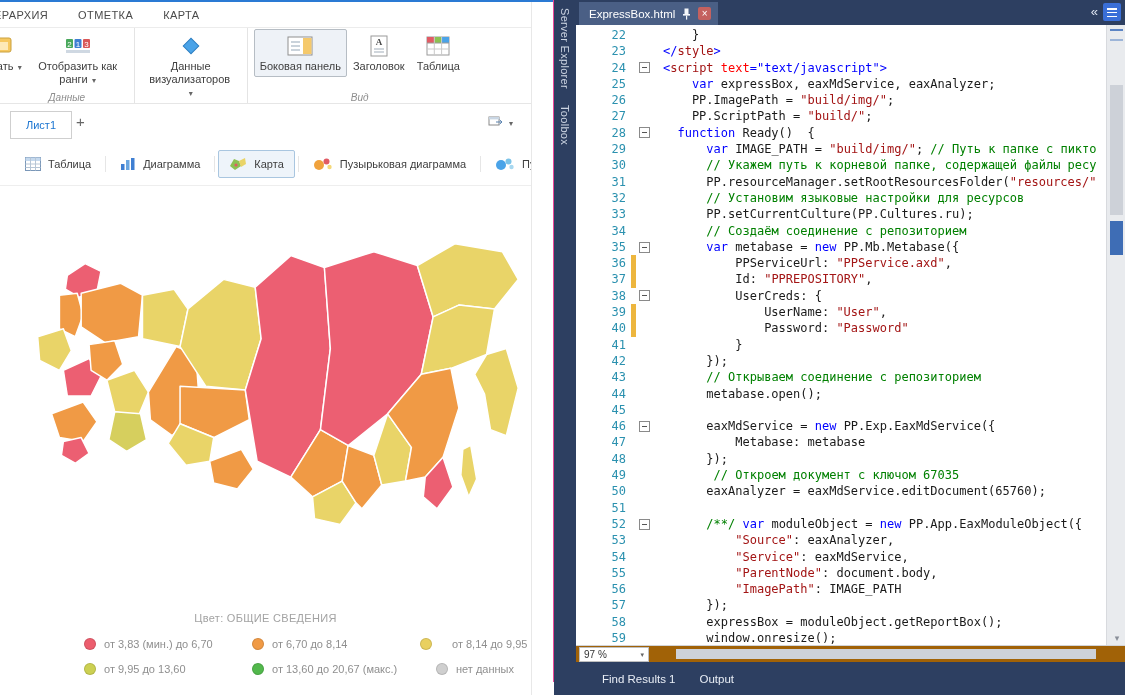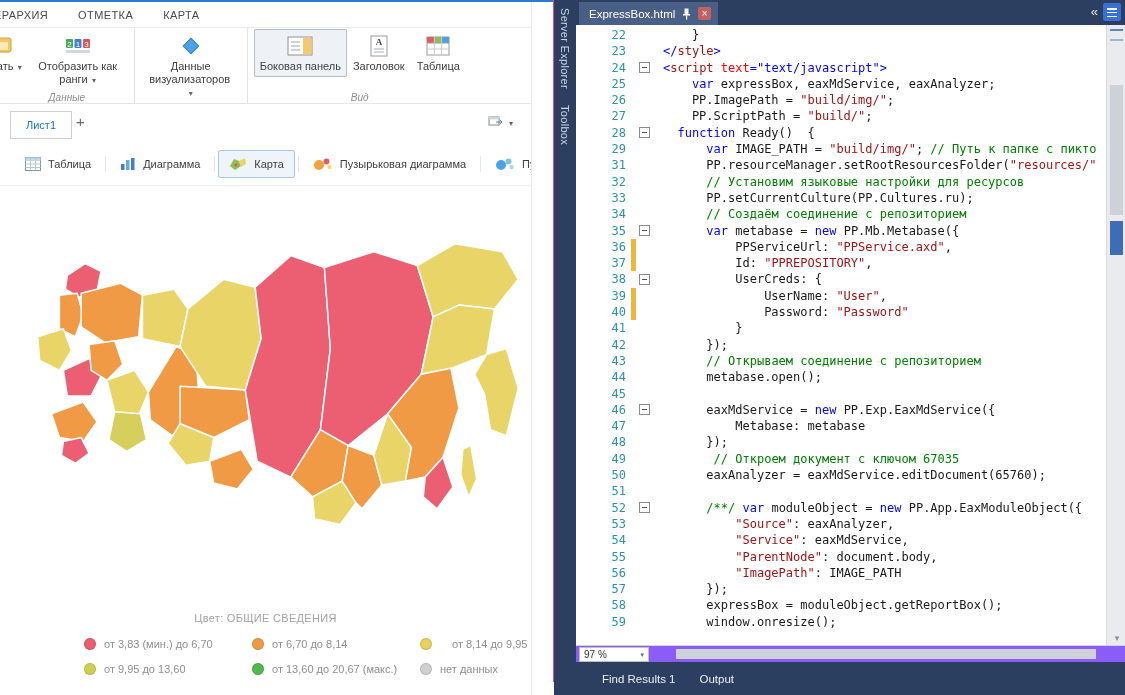--- a/index.html
+++ b/index.html
@@ -82,21 +82,21 @@
   .tk-k{color:#0000ff;} .tk-s{color:#a31515;} .tk-c{color:#008000;}
   .tk-t{color:#a31515;} .tk-a{color:#ff0000;} .tk-v{color:#0000ff;}
   .tk-p{color:#0000ff;} .tk-d{color:#1a1a1a;}
 
   .vscroll{position:absolute;right:0;top:25px;width:20px;height:620px;background:#e9ebee;border-left:1px solid #d8dade;box-sizing:border-box;}
   .sgrip{position:absolute;left:3px;top:4px;width:13px;height:8px;border-top:2px solid #5b84c4;border-bottom:2px solid #9db5d8;}
   .vthumb{position:absolute;left:3px;top:60px;width:13px;height:130px;background:#cdd1d8;}
   .vmarker{position:absolute;left:3px;top:196px;width:13px;height:34px;background:#3e6db5;}
   .varrow{position:absolute;left:0;bottom:2px;width:20px;text-align:center;color:#8a8f99;font-size:9px;}
 
-  .ebottom{position:absolute;left:22px;top:645px;width:550px;height:17px;background:#8b5cf6;border-top:1px solid #d2d4d8;box-sizing:border-box;}
+  .ebottom{position:absolute;left:22px;top:645px;width:550px;height:17px;background:#a16207;border-top:1px solid #d2d4d8;box-sizing:border-box;}
   .zoom{position:absolute;left:3px;top:1px;width:60px;height:13px;background:#fff;border:1px solid #bfbfbf;
         display:flex;align-items:center;justify-content:space-between;padding:0 4px;font-size:10px;color:#333;}
   .zcaret{font-size:7px;color:#666;}
   .hthumb{position:absolute;left:100px;top:3px;width:420px;height:10px;background:#cdd1d8;}
 
   .vbottom{position:absolute;left:0;top:662px;width:572px;height:33px;background:#2d3f61;
            display:flex;align-items:center;gap:24px;padding-left:48px;box-sizing:border-box;}
   .btab{font-size:11.5px;color:#e9eef6;}
 </style>
 </head>
@@ -313,21 +313,21 @@
           <span class="llab">от 8,14 до 9,95</span>
         </div>
         <div class="litem" style="left: 84px; top: 25px;">
           <span class="ldot" style="background: rgb(204, 208, 82);"></span>
           <span class="llab">от 9,95 до 13,60</span>
         </div>
         <div class="litem" style="left: 252px; top: 25px;">
           <span class="ldot" style="background: rgb(82, 184, 76);"></span>
           <span class="llab">от 13,60 до 20,67 (макс.)</span>
         </div>
-        <div class="litem" style="left: 420px; top: 25px;">
+        <div class="litem" style="left: 436px; top: 25px;">
           <span class="ldot" style="background: rgb(207, 207, 207);"></span>
           <span class="llab">нет данных</span>
         </div>
       </div>
     <div class="gutter"></div>
   </div>
 
   <div id="vs">
     <div class="vside">
         <div class="vstab">Server Explorer</div>
@@ -407,20 +407,27 @@
           </div>
           <div class="cl">
             <span class="bp"></span>
             <span class="ln">29</span>
             <span class="mk"></span>
             <span class="fd"></span>
             <span class="cd"><span class="tk-d">      </span><span class="tk-k">var</span><span class="tk-d"> IMAGE_PATH = </span><span class="tk-s">"build/img/"</span><span class="tk-d">; </span><span class="tk-c">// Путь к папке с пикто</span></span>
           </div>
           <div class="cl">
             <span class="bp"></span>
+            <span class="ln">30</span>
+            <span class="mk"></span>
+            <span class="fd"></span>
+            <span class="cd"><span class="tk-d">      </span><span class="tk-c">// Укажем путь к корневой папке, содержащей файлы ресу</span></span>
+          </div>
+          <div class="cl">
+            <span class="bp"></span>
             <span class="ln">31</span>
             <span class="mk"></span>
             <span class="fd"></span>
             <span class="cd"><span class="tk-d">      PP.resourceManager.setRootResourcesFolder(</span><span class="tk-s">"resources/"</span></span>
           </div>
           <div class="cl">
             <span class="bp"></span>
             <span class="ln">32</span>
             <span class="mk"></span>
             <span class="fd"></span>

